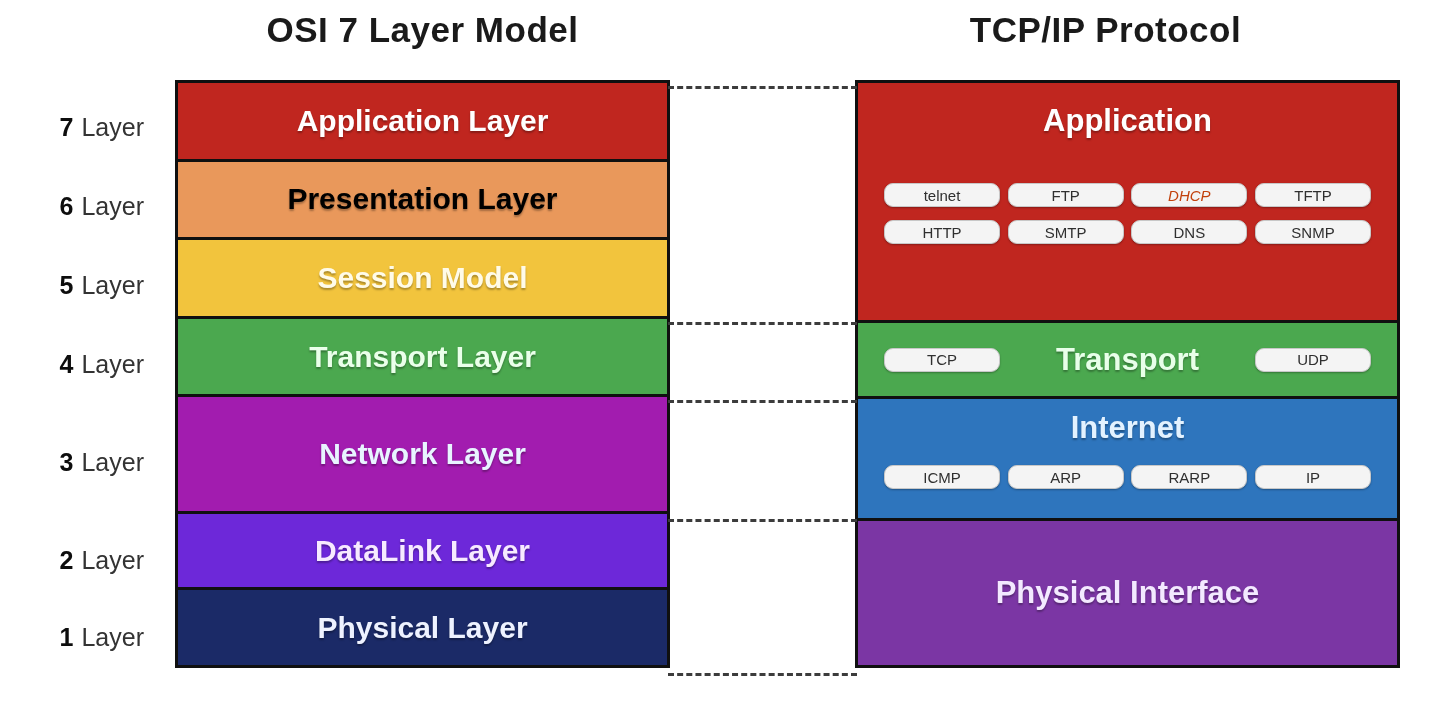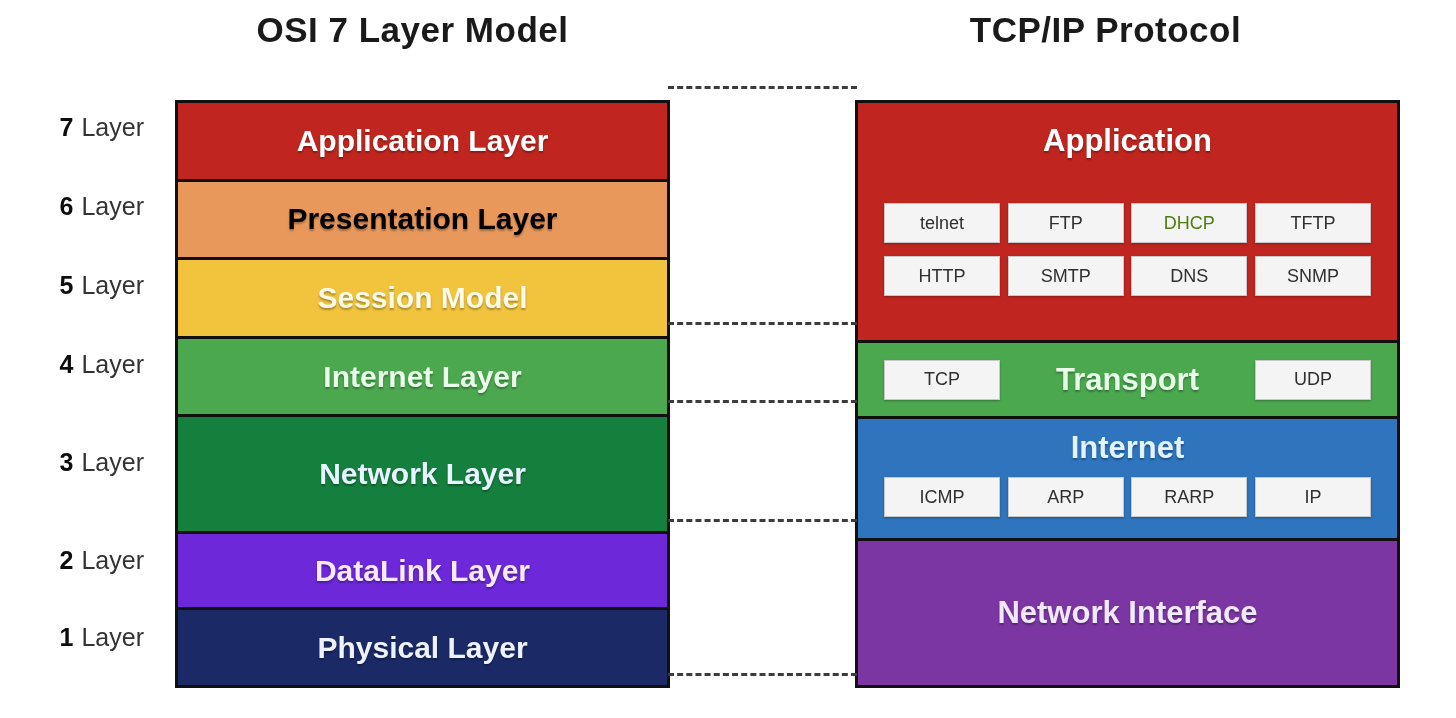--- a/index.html
+++ b/index.html
@@ -5,37 +5,37 @@
   html,body{margin:0;padding:0;background:#ffffff;}
   #canvas{
     position:relative;width:1456px;height:718px;background:#ffffff;
     font-family:"Liberation Sans",sans-serif;overflow:hidden;
   }
   .main-title{
     position:absolute;top:8px;height:44px;line-height:44px;
     font-size:35px;font-weight:700;color:#1a1a1a;text-align:center;
     letter-spacing:0.5px;
   }
-  #title-left{left:165px;width:495px;text-align:center;}
+  #title-left{left:175px;width:495px;text-align:center;}
   #title-right{left:833px;width:545px;}
 
   
   #side-labels{
     position:absolute;left:30px;top:88px;width:120px;height:588px;
     display:flex;flex-direction:column;
   }
   .side-label{
     display:flex;align-items:center;justify-content:flex-end;
     padding-right:6px;font-size:25px;color:#333;
   }
   .side-label .num{font-weight:700;color:#0d0d0d;margin-right:8px;}
 
   
   .stack{
-    position:absolute;top:100px;height:588px;display:flex;flex-direction:column;
+    position:absolute;top:80px;height:588px;display:flex;flex-direction:column;
     border:3px solid #101010;box-sizing:border-box;
   }
   #osi-stack{left:175px;width:495px;}
   #tcpip-stack{left:855px;width:545px;}
   .stack > div{box-sizing:border-box;overflow:hidden;}
   .stack > div + div{border-top:3px solid #101010;}
 
   
   .r1{flex:79 1 0px;}.r2{flex:78 1 0px;}.r3{flex:80 1 0px;}.r4{flex:78 1 0px;}
   .r5{flex:119 1 0px;}.r6{flex:76 1 0px;}.r7{flex:78 1 0px;}
@@ -53,38 +53,38 @@
 
   
   .tcp-row{display:flex;flex-direction:column;}
   .tcp-row.center-only{justify-content:center;}
   .tcp-row .title-line{flex:0 0 auto;text-align:center;}
   .chips-row{
     display:flex;justify-content:space-between;align-items:center;
     padding:0 26px;flex:0 0 auto;
   }
   .chip{
-    width:116px;height:40px;border-radius:0;
+    width:116px;height:24px;border-radius:9px;
     display:flex;align-items:center;justify-content:center;
-    font-size:18px;box-sizing:border-box;
+    font-size:15px;box-sizing:border-box;
     box-shadow:0 1px 2px rgba(0,0,0,0.3);
   }
   .side-chips-row{
     display:flex;align-items:center;justify-content:space-between;
     height:100%;padding:0 26px;
   }
   .side-chips-row .big-title{flex:1 1 auto;}
 
   
   .app-pad{padding-top:16px;}
   .app-pad .title-line{height:44px;line-height:44px;}
   .app-pad .chips-block{margin-top:40px;display:flex;flex-direction:column;gap:13px;}
   .net-pad{padding-top:8px;}
   .net-pad .title-line{height:42px;line-height:42px;}
-  .net-pad .chips-block{margin-top:8px;display:flex;flex-direction:column;}
+  .net-pad .chips-block{margin-top:16px;display:flex;flex-direction:column;}
 
   
   .connector{
     position:absolute;left:668px;width:189px;height:0;
     border-top:3px dashed #3c3c3c;
   }
 </style>
 </head>
 <body>
 
@@ -128,41 +128,41 @@
       <div class="osi-row r1" style="background: rgb(192, 38, 31);">
         <div class="layer-text" style="color: rgb(255, 255, 255);">Application Layer</div>
       </div>
       <div class="osi-row r2" style="background: rgb(233, 152, 91);">
         <div class="layer-text" style="color: #000000;">Presentation Layer</div>
       </div>
       <div class="osi-row r3" style="background: rgb(242, 196, 61);">
         <div class="layer-text" style="color: rgb(255, 251, 232);">Session Model</div>
       </div>
       <div class="osi-row r4" style="background: rgb(75, 168, 79);">
-        <div class="layer-text" style="color: rgb(234, 255, 234);">Internet Layer</div>
+        <div class="layer-text" style="color: rgb(234, 255, 234);">Transport Layer</div>
       </div>
-      <div class="osi-row r5" style="background: #15803d;">
+      <div class="osi-row r5" style="background: #a21caf;">
         <div class="layer-text" style="color: rgb(232, 244, 255);">Network Layer</div>
       </div>
       <div class="osi-row r6" style="background: #6d28d9;">
         <div class="layer-text" style="color: rgb(247, 234, 255);">DataLink Layer</div>
       </div>
       <div class="osi-row r7" style="background: rgb(27, 42, 103);">
         <div class="layer-text" style="color: rgb(238, 242, 255);">Physical Layer</div>
       </div>
     </div>
 
   <div id="tcpip-stack" class="stack">
       <div class="tcp-row t1 app-pad" style="background: rgb(192, 38, 31);">
         <div class="big-title title-line" style="color: rgb(255, 255, 255);">Application</div>
         <div class="chips-block">
           <div class="chips-row">
             <div class="chip" style="background: rgb(244, 244, 244); border: 1.5px solid rgb(200, 200, 200); color: rgb(47, 47, 47);">telnet</div>
             <div class="chip" style="background: rgb(244, 244, 244); border: 1.5px solid rgb(200, 200, 200); color: rgb(47, 47, 47);">FTP</div>
-            <div class="chip" style="background: rgb(244, 244, 244); border: 1.5px solid rgb(200, 200, 200); color: #4d7c0f;">DHCP</div>
+            <div class="chip" style="background: rgb(244, 244, 244); border: 1.5px solid rgb(200, 200, 200); color: #c2410c; font-style: italic;">DHCP</div>
             <div class="chip" style="background: rgb(244, 244, 244); border: 1.5px solid rgb(200, 200, 200); color: rgb(47, 47, 47);">TFTP</div>
           </div>
           <div class="chips-row">
             <div class="chip" style="background: rgb(244, 244, 244); border: 1.5px solid rgb(200, 200, 200); color: rgb(47, 47, 47);">HTTP</div>
             <div class="chip" style="background: rgb(244, 244, 244); border: 1.5px solid rgb(200, 200, 200); color: rgb(47, 47, 47);">SMTP</div>
             <div class="chip" style="background: rgb(244, 244, 244); border: 1.5px solid rgb(200, 200, 200); color: rgb(47, 47, 47);">DNS</div>
             <div class="chip" style="background: rgb(244, 244, 244); border: 1.5px solid rgb(200, 200, 200); color: rgb(47, 47, 47);">SNMP</div>
           </div>
         </div>
       </div>
@@ -178,21 +178,21 @@
         <div class="chips-block">
           <div class="chips-row">
             <div class="chip" style="background: rgb(244, 244, 244); border: 1.5px solid rgb(200, 200, 200); color: rgb(47, 47, 47);">ICMP</div>
             <div class="chip" style="background: rgb(244, 244, 244); border: 1.5px solid rgb(200, 200, 200); color: rgb(47, 47, 47);">ARP</div>
             <div class="chip" style="background: rgb(244, 244, 244); border: 1.5px solid rgb(200, 200, 200); color: rgb(47, 47, 47);">RARP</div>
             <div class="chip" style="background: rgb(244, 244, 244); border: 1.5px solid rgb(200, 200, 200); color: rgb(47, 47, 47);">IP</div>
           </div>
         </div>
       </div>
       <div class="tcp-row t4 center-only" style="background: rgb(123, 54, 164);">
-        <div class="big-title title-line" style="color: rgb(243, 233, 255);">Network Interface</div>
+        <div class="big-title title-line" style="color: rgb(243, 233, 255);">Physical Interface</div>
       </div>
     </div>
 
   <div class="connector" style="top:86px"></div>
   <div class="connector" style="top:322px"></div>
   <div class="connector" style="top:400px"></div>
   <div class="connector" style="top:519px"></div>
   <div class="connector" style="top:673px"></div>
 </div>
 

